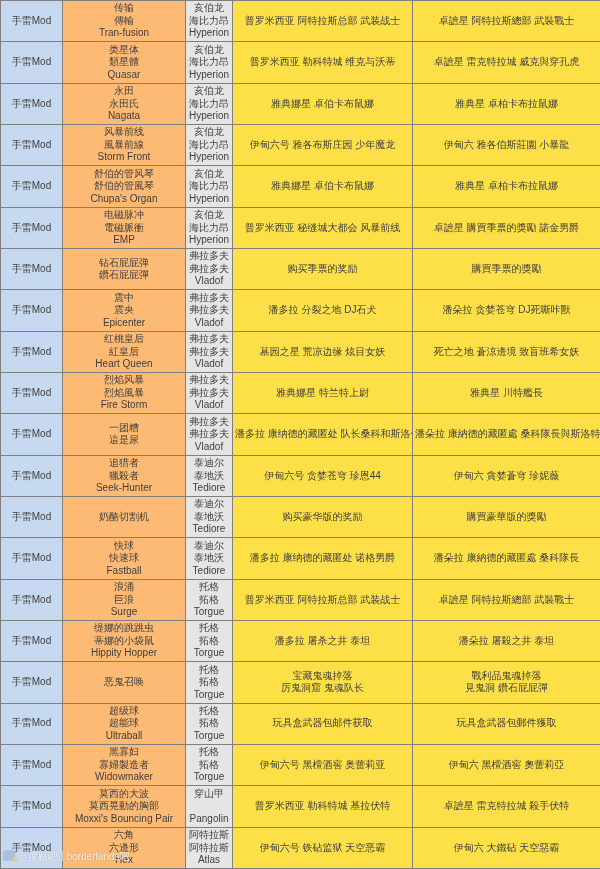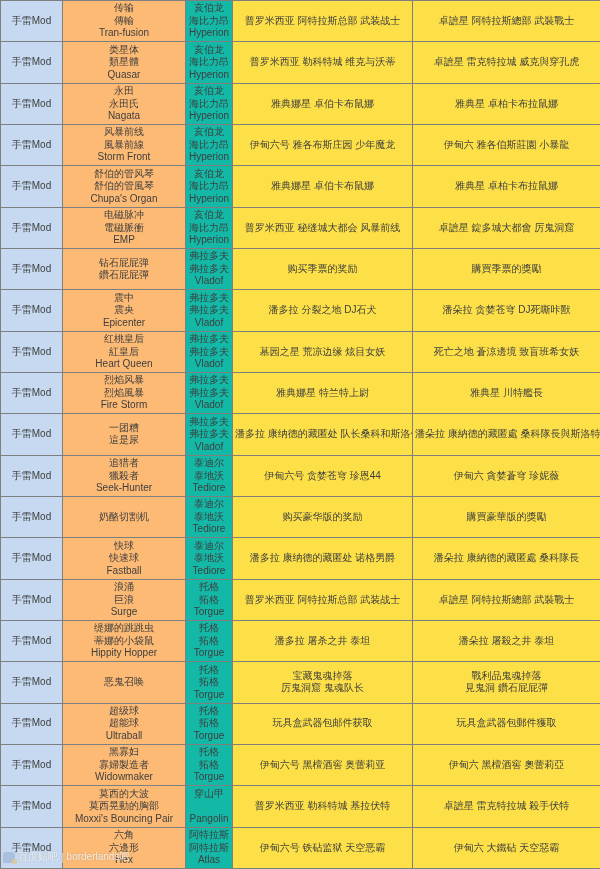--- a/index.html
+++ b/index.html
@@ -19,27 +19,27 @@
     border:1px solid #7f7f7f;
     text-align:center;
     vertical-align:middle;
     padding:1px 2px;
     color:#3e3e3e;
     font-size:10px;
     overflow:hidden;
   }
   td.col-mod   {background:#c6d9f0;margin-top:40px;}
   td.col-names {background:#fdba74;}
-  td.col-maker {background:#14b8a6;}
+  td.col-maker {background:#e5e5e5;}
   td.col-loc   {background:#fde047;}
   .line{line-height:12.5px;min-height:12.5px;white-space:nowrap;}
   .watermark{
     position:absolute;
     left:3px;bottom:5px;
-    display:flex;align-items:center;gap:3px;
+    display:flex;gap:3px;
     font-size:10px;
     color:#f3f4f6;
     opacity:0.85;
     text-shadow:0 0 2px rgba(110,110,110,0.45);
     pointer-events:none;
   }
   .tieba-logo{
     position:relative;
     width:12px;height:11px;
     border-radius:3px 3px 3px 1px;
@@ -186,21 +186,21 @@
           </td>
           <td class="col-maker">
             <div class="line">亥伯龙</div>
             <div class="line">海比力昂</div>
             <div class="line">Hyperion</div>
           </td>
           <td class="col-loc">
             <div class="line">普罗米西亚 秘缝城大都会 风暴前线</div>
           </td>
           <td class="col-loc">
-            <div class="line">卓謶星 錠多城大都會 厉鬼洞窟</div>
+            <div class="line">卓謶星 購買季票的獎勵 諾金男爵</div>
           </td>
         </tr>
         <tr>
           <td class="col-mod">
             <div class="line">手雷Mod</div>
           </td>
           <td class="col-names">
             <div class="line">钻石屁屁弹</div>
             <div class="line">鑽石屁屁彈</div>
           </td>

